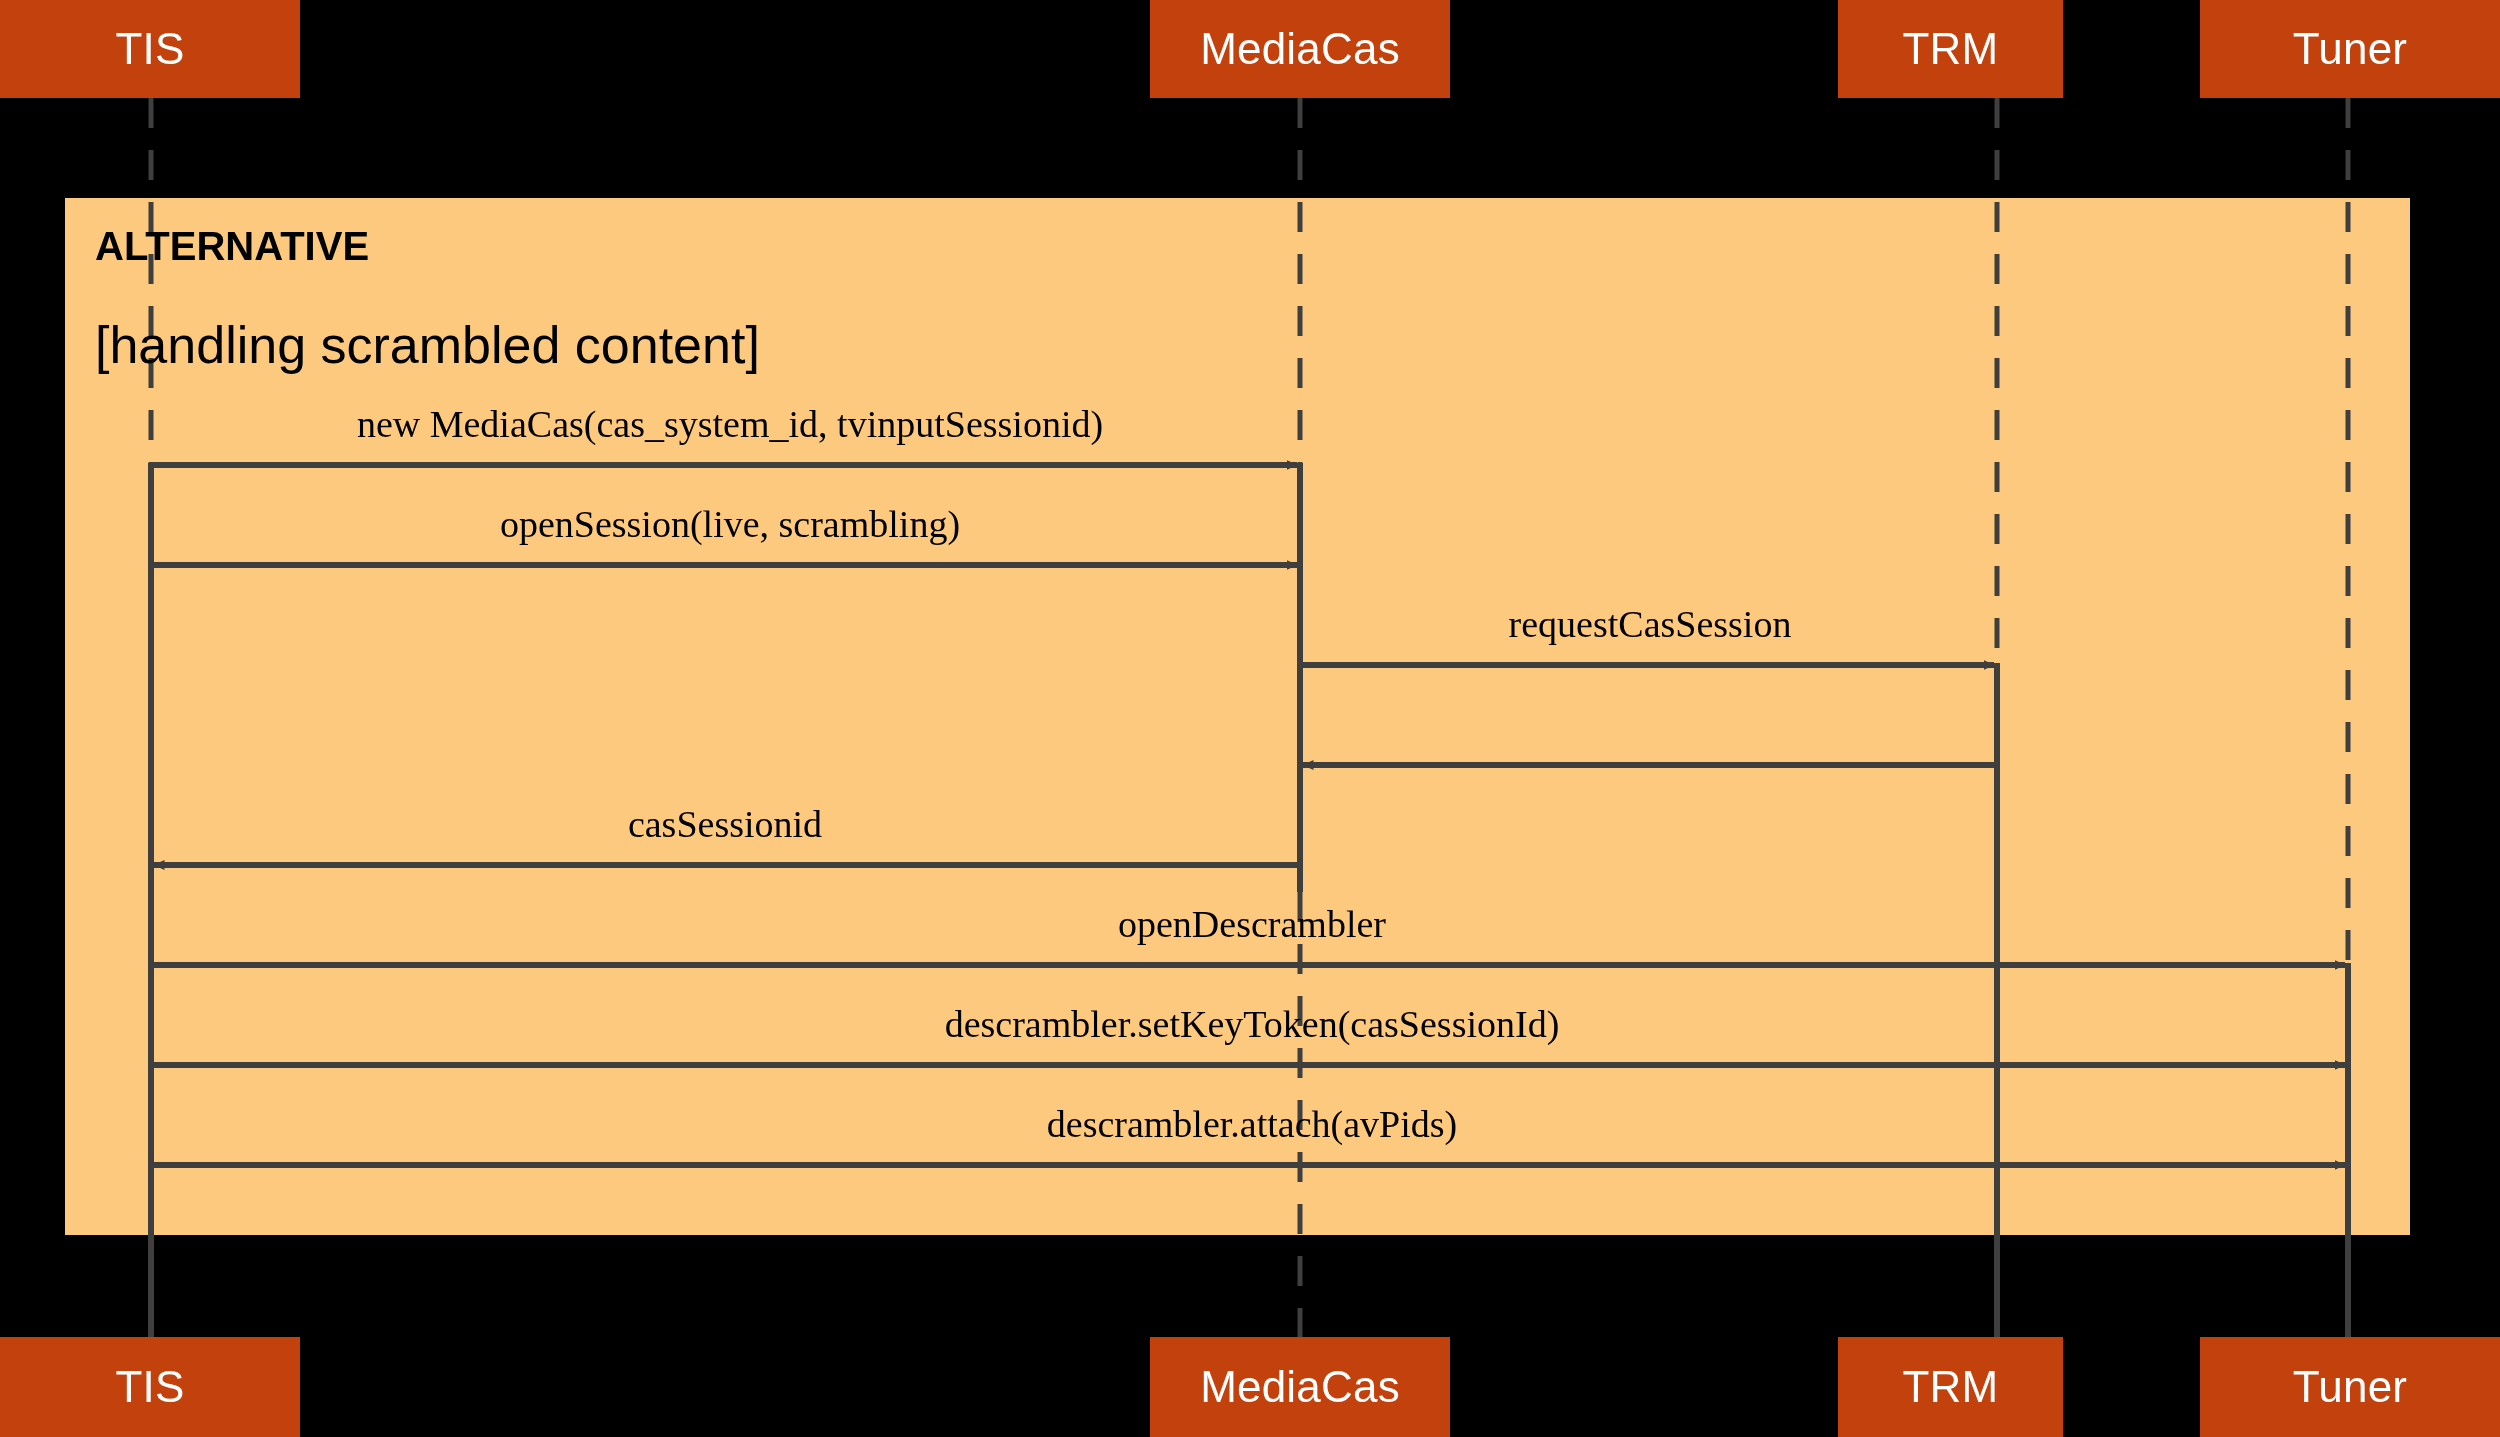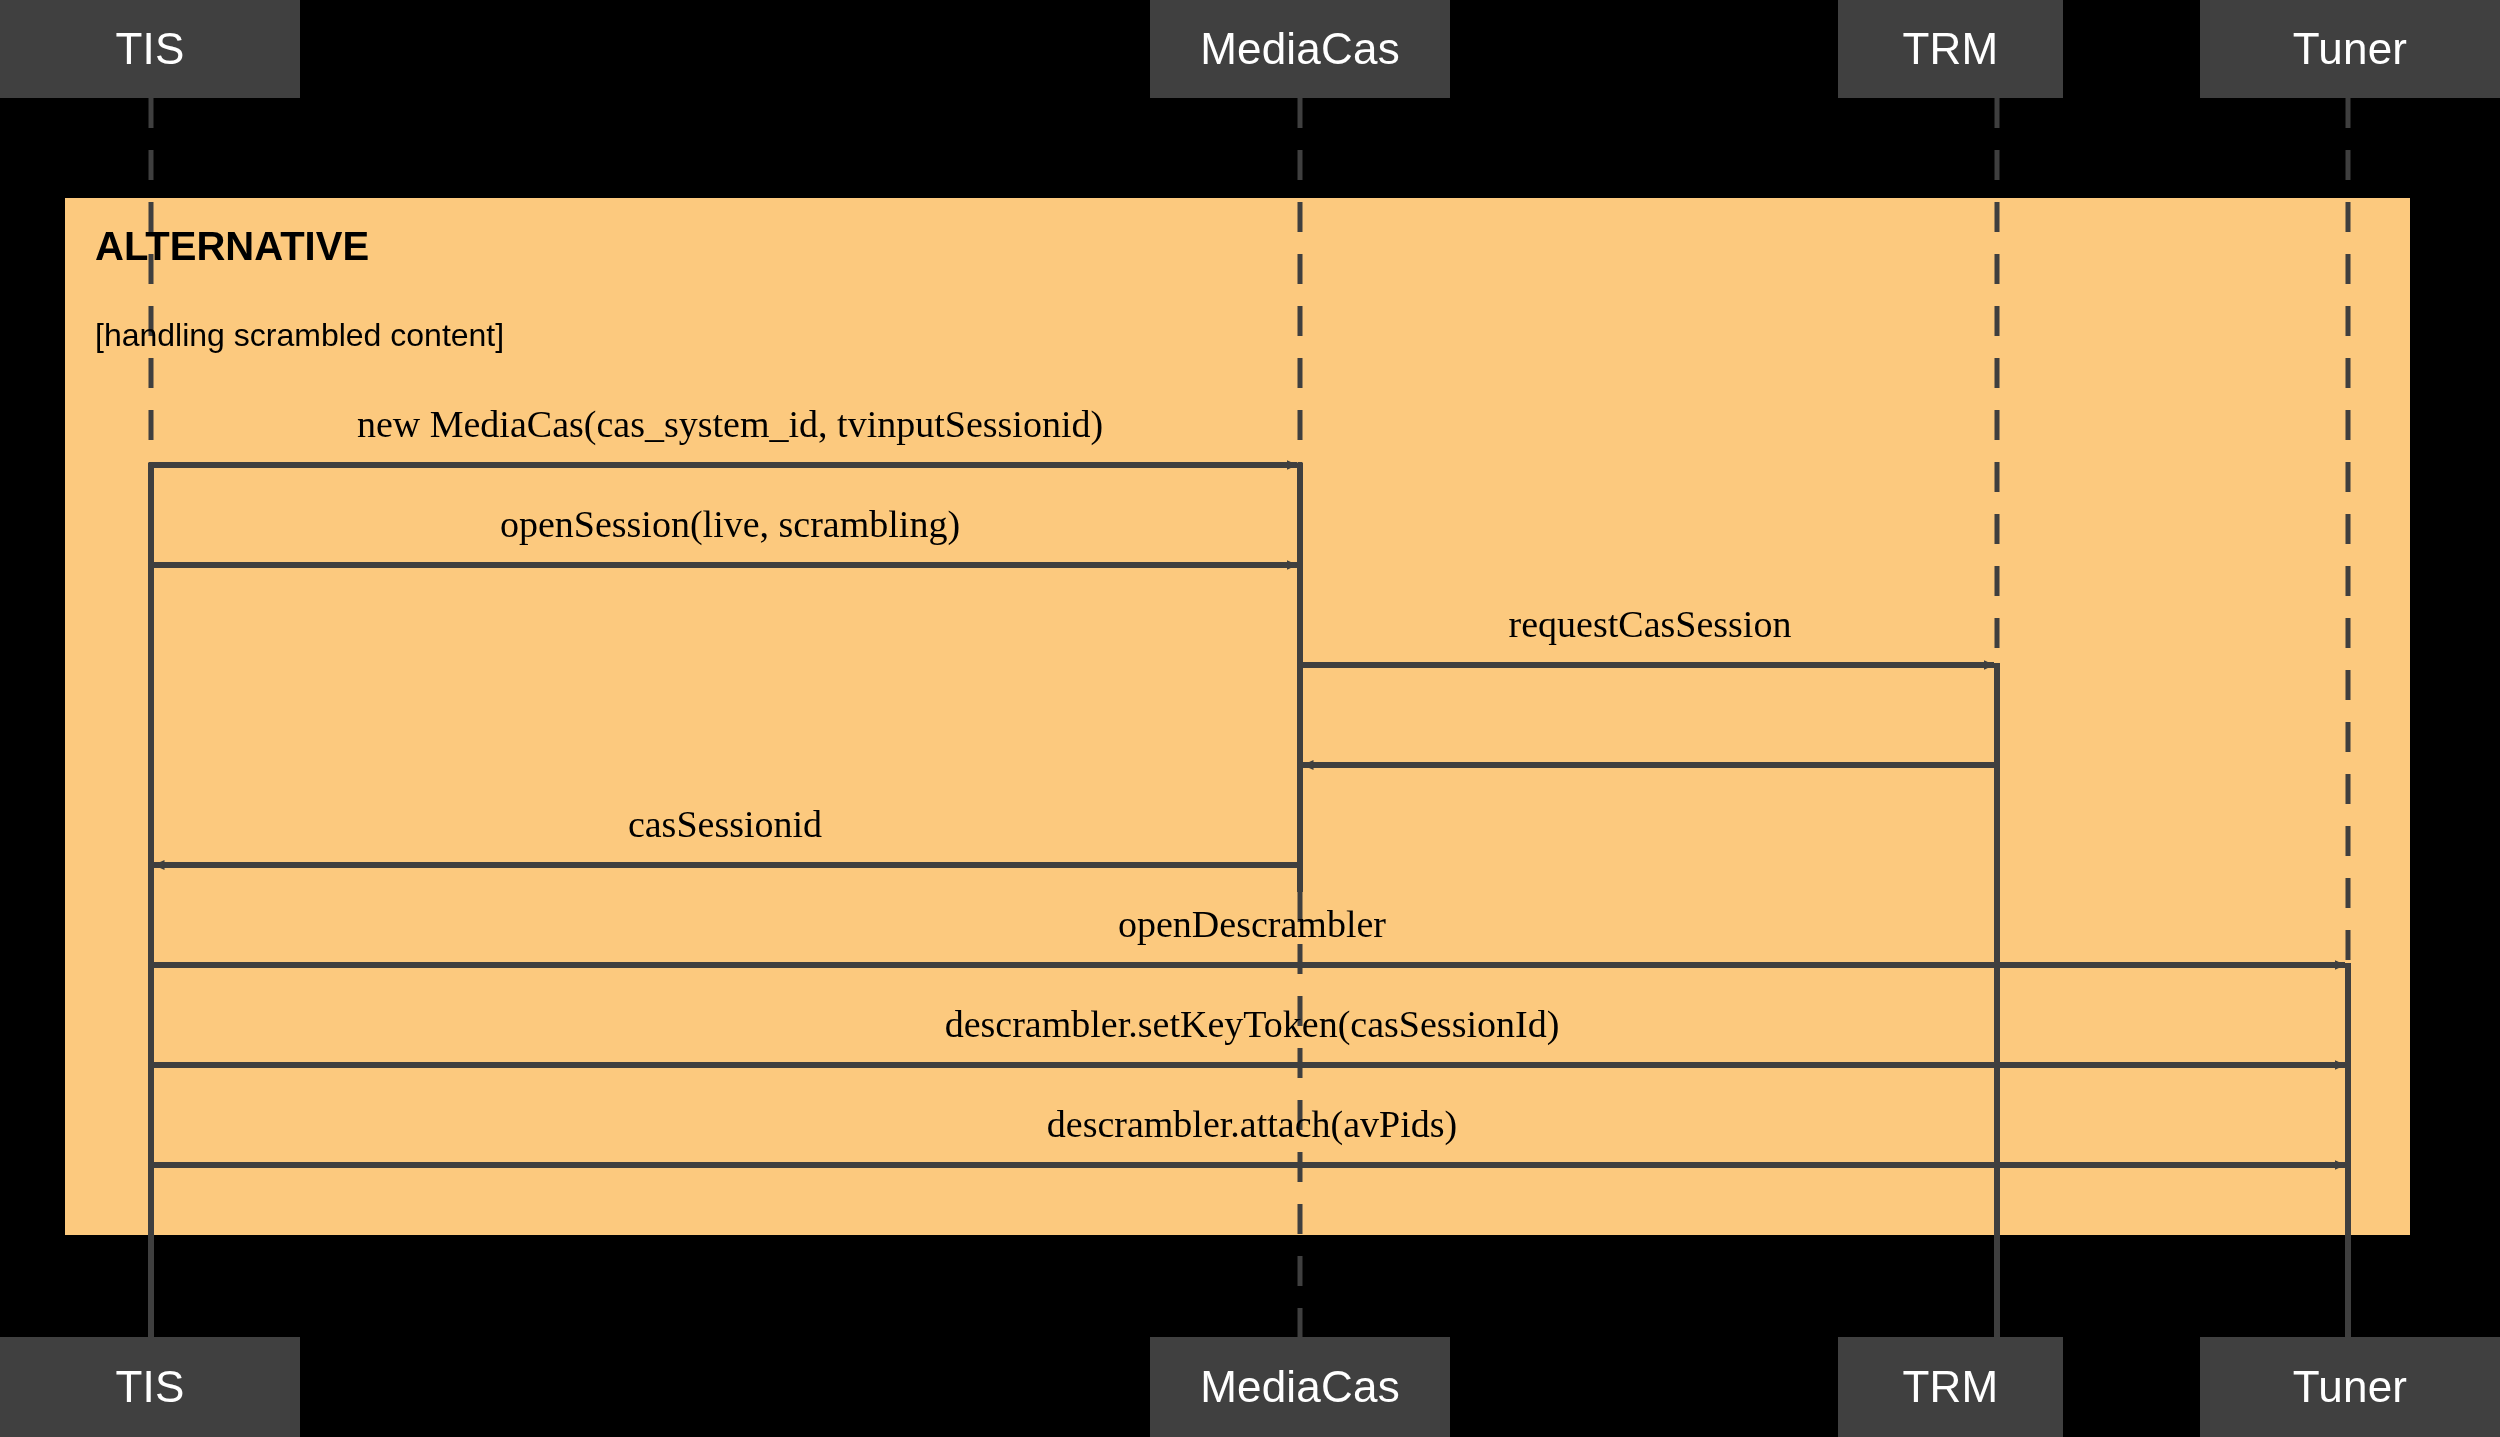--- a/index.html
+++ b/index.html
@@ -10,21 +10,21 @@
   #stage {
     position: relative;
     width: 2500px;
     height: 1437px;
     background: #000000;
     overflow: hidden;
     font-family: "Liberation Sans", sans-serif;
   }
   .lifebox {
     position: absolute;
-    background: #404040;
+    background: #c2410c;
     color: #FFFFFF;
     display: flex;
     align-items: center;
     justify-content: center;
     font-size: 44px;
     font-weight: 400;
     letter-spacing: 0.2px;
     line-height: 1;
     box-sizing: border-box;
   }
@@ -36,21 +36,21 @@
   .alt-title {
     position: absolute;
     font-size: 40px;
     font-weight: bold;
     color: #000000;
     white-space: nowrap;
     line-height: 1;
   }
   .alt-guard {
     position: absolute;
-    font-size: 32px;
+    font-size: 52px;
     font-weight: normal;
     color: #000000;
     white-space: nowrap;
     line-height: 1;
   }
   .msg-label {
     position: absolute;
     font-size: 38px;
     color: #000000;
     white-space: nowrap;

